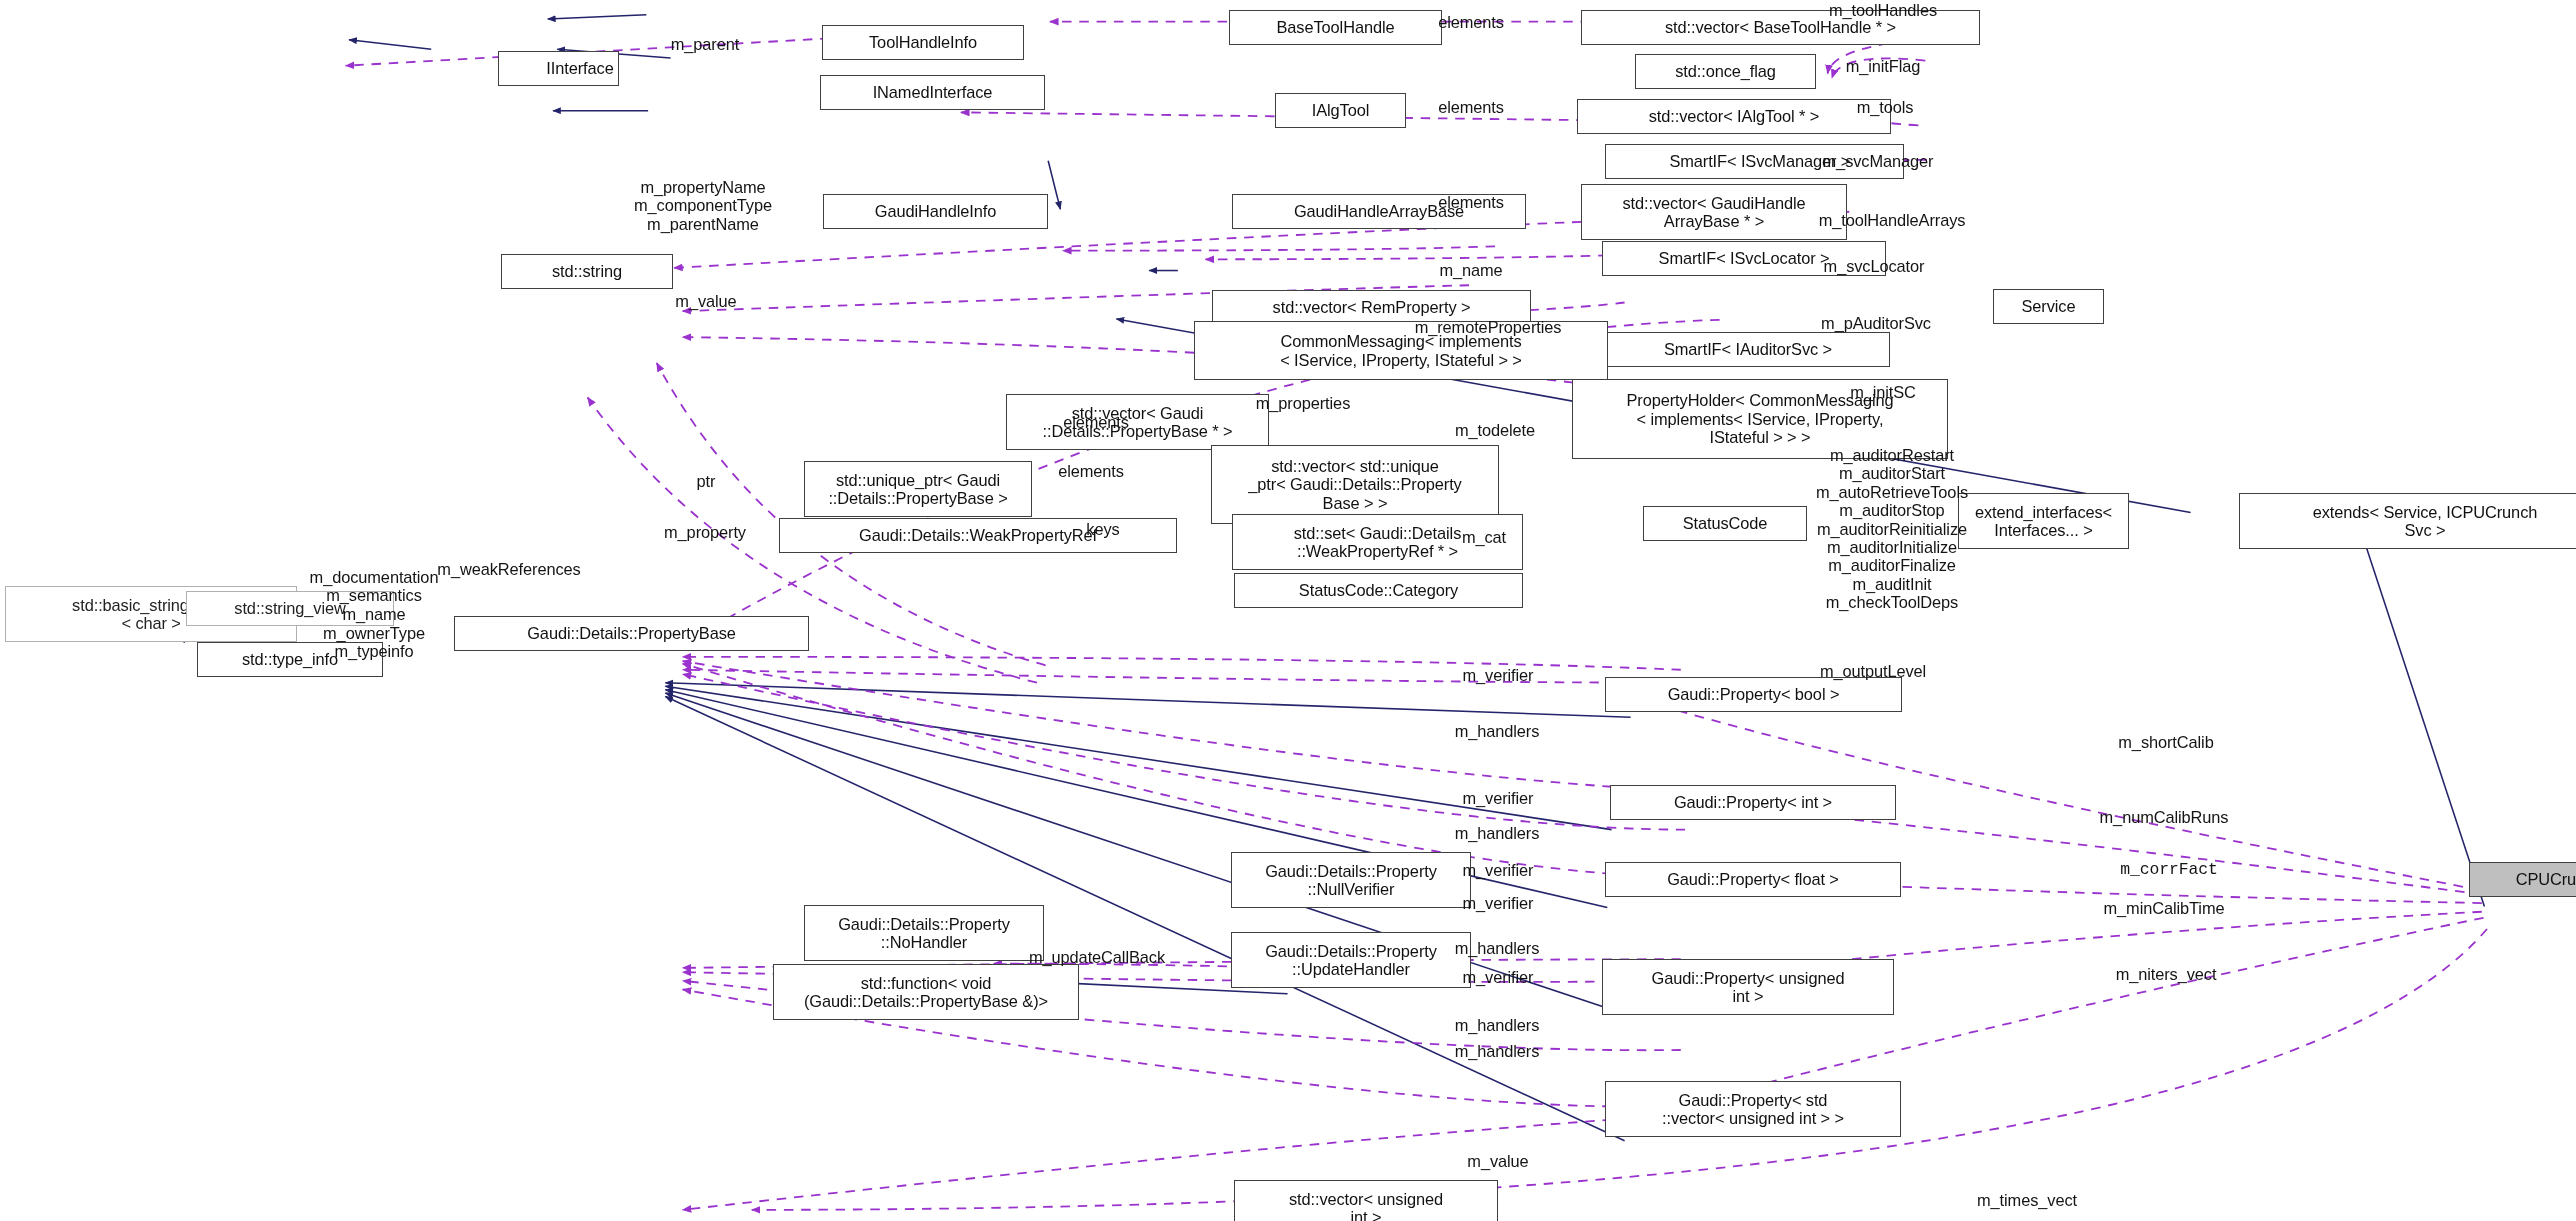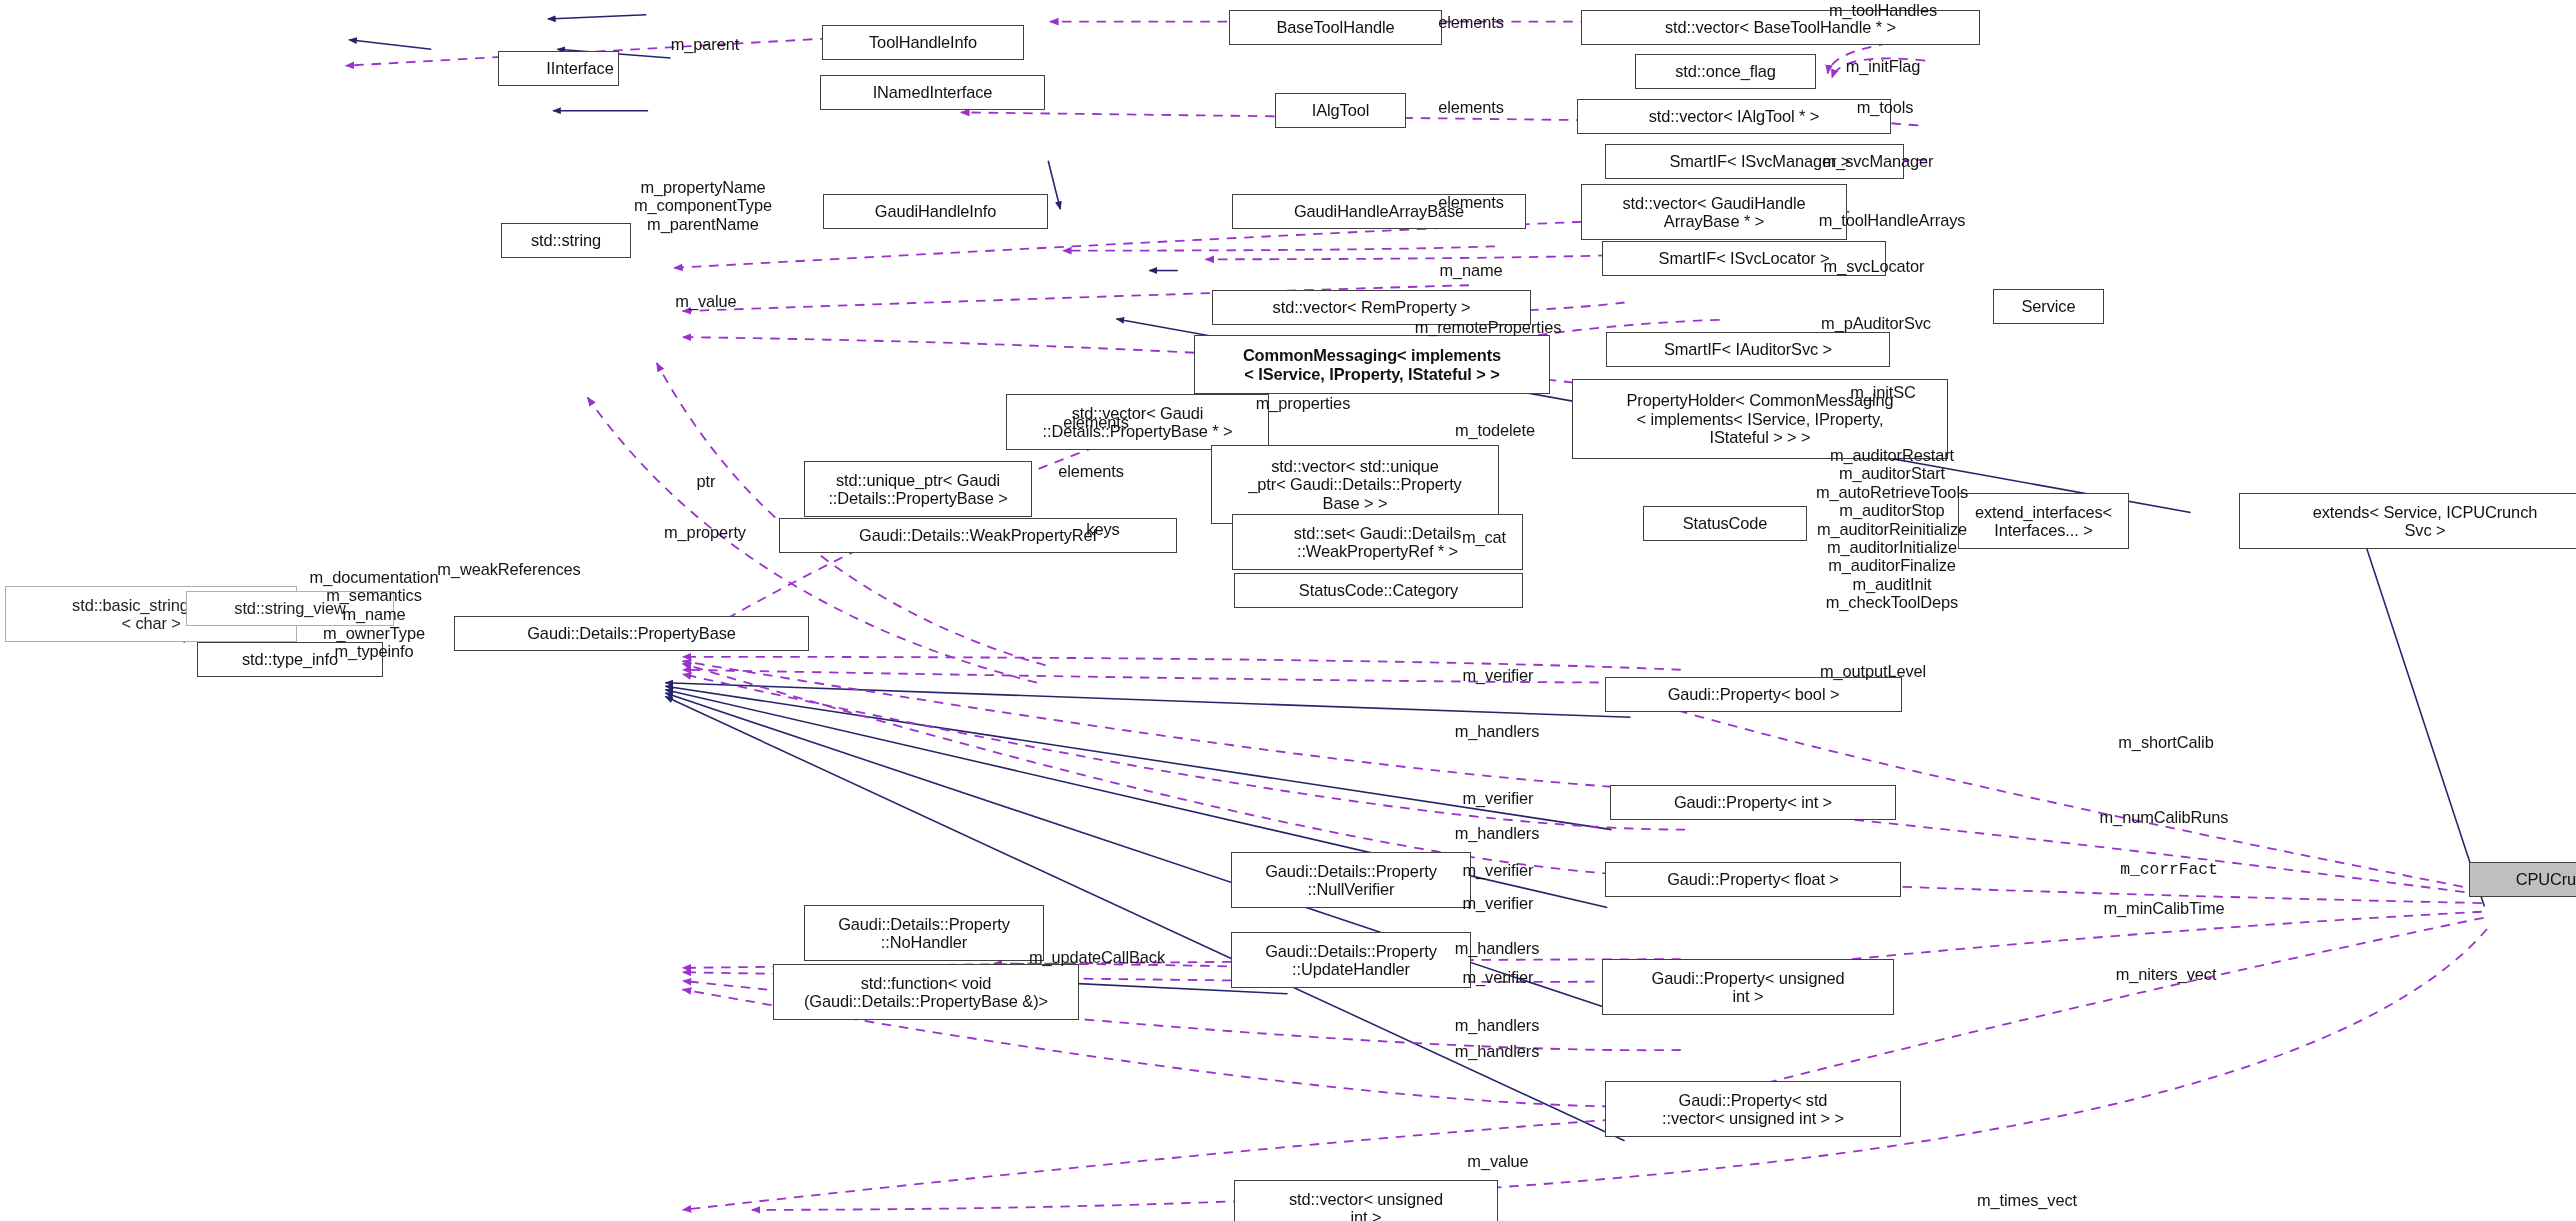--- a/index.html
+++ b/index.html
@@ -138,26 +138,26 @@
       <div class="node" style="left: 1581px; top: 9.5px; width: 399px; height: 35px;"><span>std::vector&lt; BaseToolHandle * &gt;</span></div>
       <div class="node" style="left: 820px; top: 75px; width: 225px; height: 35px;"><span>INamedInterface</span></div>
       <div class="node" style="left: 1635px; top: 54px; width: 181px; height: 35px;"><span>std::once_flag</span></div>
       <div class="node" style="left: 1275px; top: 93px; width: 131px; height: 35px;"><span>IAlgTool</span></div>
       <div class="node" style="left: 1577px; top: 99px; width: 314px; height: 35px;"><span>std::vector&lt; IAlgTool * &gt;</span></div>
       <div class="node" style="left: 1605px; top: 144px; width: 299px; height: 35px; padding-left: 15px;"><span>SmartIF&lt; ISvcManager &gt;</span></div>
       <div class="node" style="left: 823px; top: 194px; width: 225px; height: 35px;"><span>GaudiHandleInfo</span></div>
       <div class="node" style="left: 1232px; top: 194px; width: 294px; height: 35px;"><span>GaudiHandleArrayBase</span></div>
       <div class="node" style="left: 1581px; top: 184px; width: 266px; height: 56px;"><span>std::vector&lt; GaudiHandle
 ArrayBase * &gt;</span></div>
-      <div class="node" style="left: 501px; top: 223px; width: 130px; height: 35px;"><span>std::string</span></div>
+      <div class="node" style="left: 501px; top: 254px; width: 172px; height: 35px;"><span>std::string</span></div>
       <div class="node" style="left: 1602px; top: 241px; width: 284px; height: 35px;"><span>SmartIF&lt; ISvcLocator &gt;</span></div>
       <div class="node" style="left: 1993px; top: 289px; width: 111px; height: 35px;"><span>Service</span></div>
       <div class="node" style="left: 1212px; top: 290px; width: 319px; height: 35px;"><span>std::vector&lt; RemProperty &gt;</span></div>
       <div class="node" style="left: 1606px; top: 332px; width: 284px; height: 35px;"><span>SmartIF&lt; IAuditorSvc &gt;</span></div>
-      <div class="node" style="left: 1194px; top: 335px; width: 356px; height: 59px; font-weight: bold;"><span>CommonMessaging&lt; implements
+      <div class="node" style="left: 1194px; top: 321px; width: 414px; height: 59px;"><span>CommonMessaging&lt; implements
 &lt; IService, IProperty, IStateful &gt; &gt;</span></div>
       <div class="node" style="left: 1572px; top: 379px; width: 376px; height: 80px;"><span>PropertyHolder&lt; CommonMessaging
 &lt; implements&lt; IService, IProperty,
 IStateful &gt; &gt; &gt;</span></div>
       <div class="node" style="left: 1006px; top: 394px; width: 263px; height: 56px;"><span>std::vector&lt; Gaudi
 ::Details::PropertyBase * &gt;</span></div>
       <div class="node" style="left: 1211px; top: 445px; width: 288px; height: 79px;"><span>std::vector&lt; std::unique
 _ptr&lt; Gaudi::Details::Property
 Base &gt; &gt;</span></div>
       <div class="node" style="left: 804px; top: 461px; width: 228px; height: 56px;"><span>std::unique_ptr&lt; Gaudi

